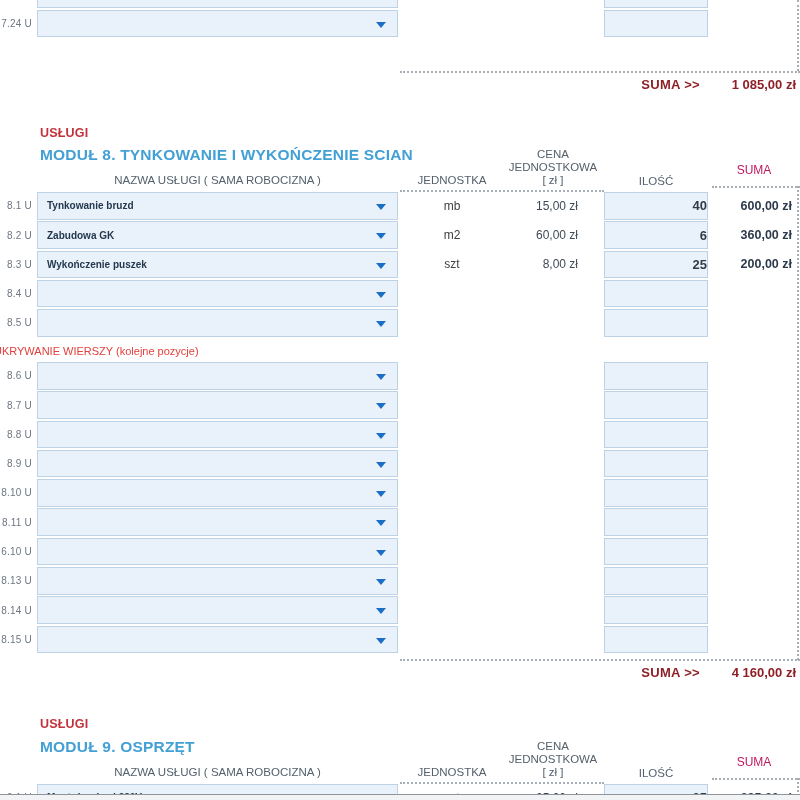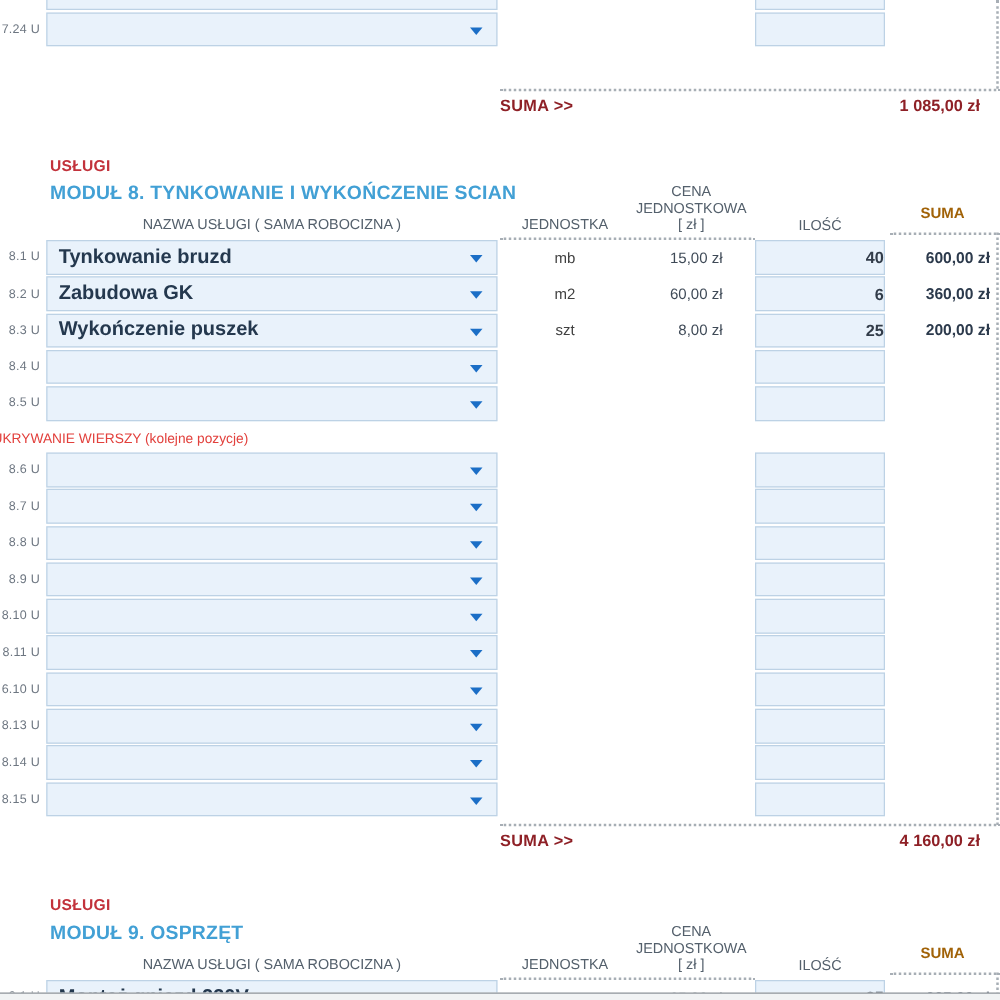--- a/index.html
+++ b/index.html
@@ -18,21 +18,21 @@
     position:absolute;left:0;top:0;width:32px;height:27.5px;
     display:flex;align-items:center;justify-content:flex-end;
     font-size:10px;color:#6d7681;letter-spacing:.2px;
   }
   .cell{
     position:absolute;top:0;height:27.5px;box-sizing:border-box;
     background:#e9f2fb;border:1px solid #bdd2e5;
     display:flex;align-items:center;
   }
   .name-cell{left:37px;width:361px;padding-left:9px;}
-  .name-text{font-size:16px;font-weight:700;color:#24384e;}
+  .name-text{font-size:10px;font-weight:700;color:#24384e;}
   .dd-arrow{
     position:absolute;right:11px;top:11px;width:0;height:0;
     border-left:5px solid transparent;border-right:5px solid transparent;
     border-top:6px solid #1b6ec6;
   }
   .qty-cell{left:604px;width:104px;justify-content:flex-end;}
   .qty-text{font-size:13px;font-weight:600;color:#323c49;}
   .unit-text{
     position:absolute;left:400px;top:0;width:104px;height:27.5px;
     display:flex;align-items:center;justify-content:center;
@@ -46,26 +46,26 @@
   .sum-text{
     position:absolute;left:708px;top:0;width:84px;height:27.5px;
     display:flex;align-items:center;justify-content:flex-end;
     font-size:12.5px;font-weight:600;color:#2c3a4c;
   }
 
   
   .sec-label{font-size:12.5px;font-weight:700;color:#c2323b;letter-spacing:.2px;}
   .sec-title{font-size:15.5px;font-weight:700;color:#42a0d5;letter-spacing:.2px;}
   .hdr{color:#54606c;font-size:11.5px;text-align:center;line-height:13px;}
-  .hdr-sum{font-weight:700;font-size:12px;color:#a16207;}
+  .hdr-sum{font-weight:400;font-size:12px;color:#be185d;}
   .dots-h{border-top:2px dotted #a7aeb5;height:0;}
   .dots-v{border-left:2px dotted #a7aeb5;width:0;}
   .suma-line{
-    display:flex;justify-content:space-between;align-items:baseline;
-    width:400px;box-sizing:border-box;padding-right:16px;
+    display:flex;justify-content:flex-end;align-items:baseline;
+    width:400px;box-sizing:border-box;padding-right:4px;
   }
   .suma-label{font-size:13px;font-weight:700;color:#8e2026;letter-spacing:.3px;}
   .suma-value{width:96px;text-align:right;font-size:13px;font-weight:700;color:#8e2026;}
   .note-red{font-size:11px;font-weight:500;color:#e2403c;white-space:nowrap;}
   .bottom-strip{
     position:absolute;left:0;top:794px;width:800px;height:6px;
     background:#f1f3f4;border-top:1px solid #8f959b;z-index:5;
   }
 </style>
 </head>

